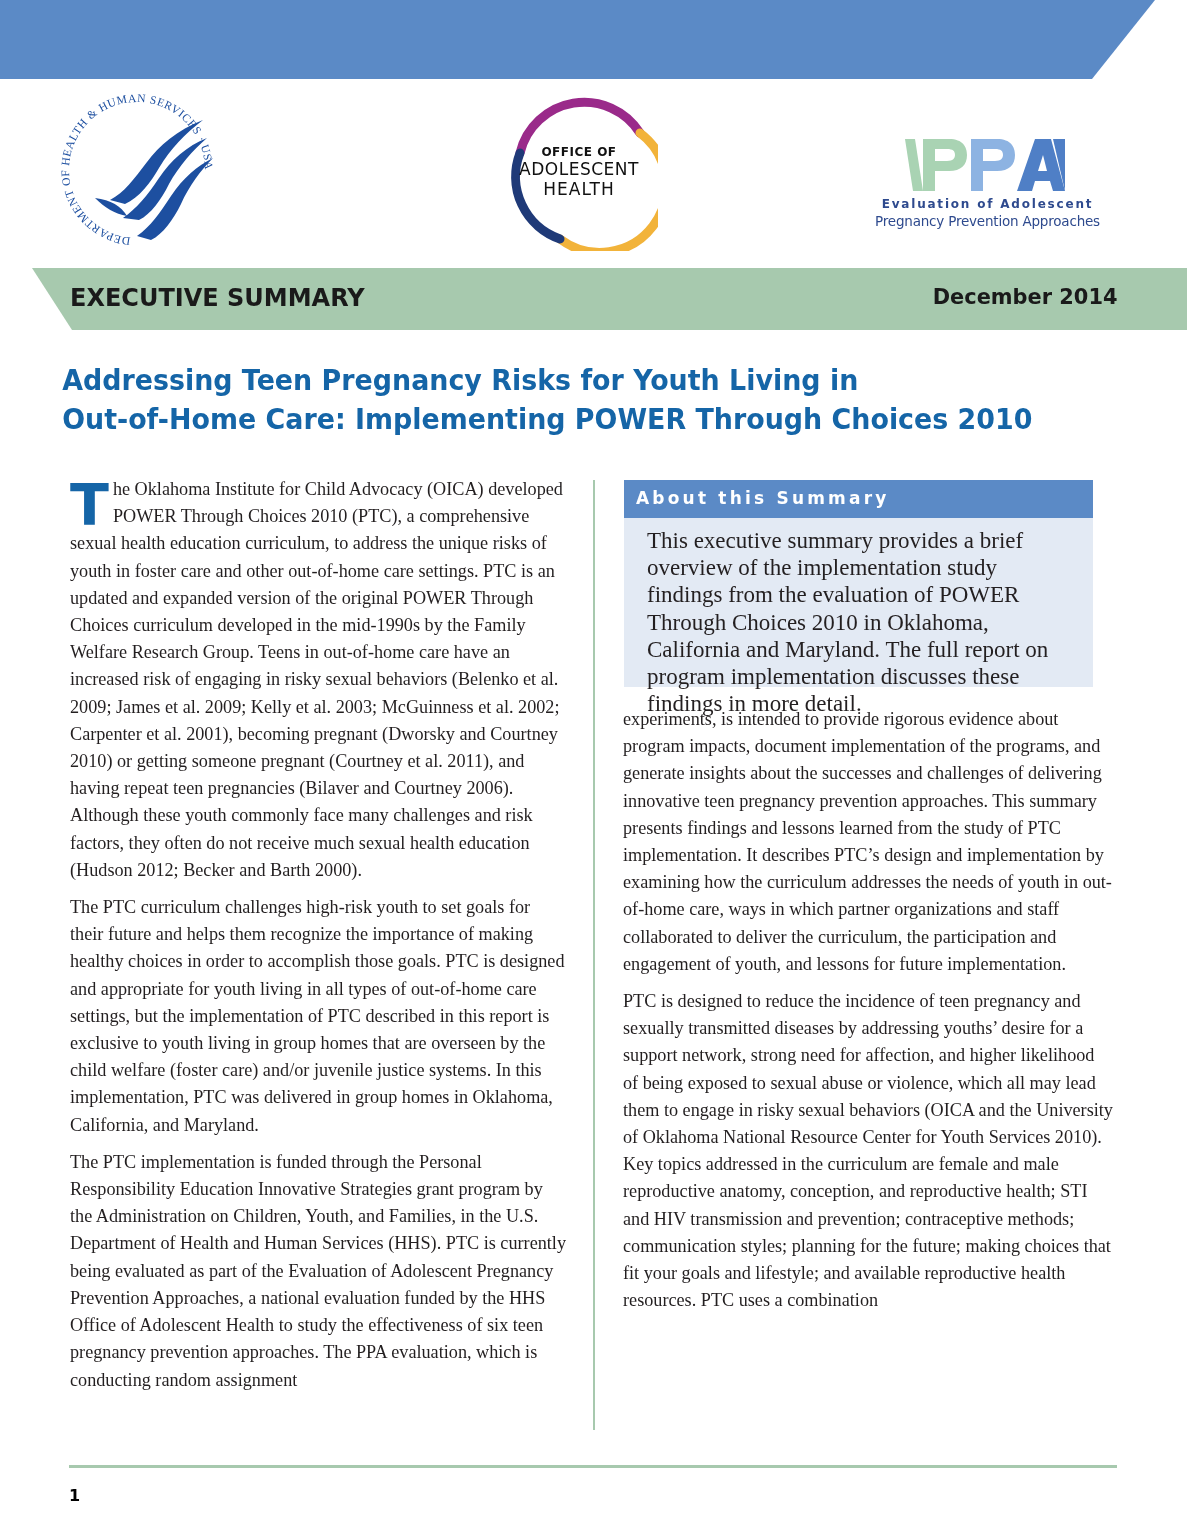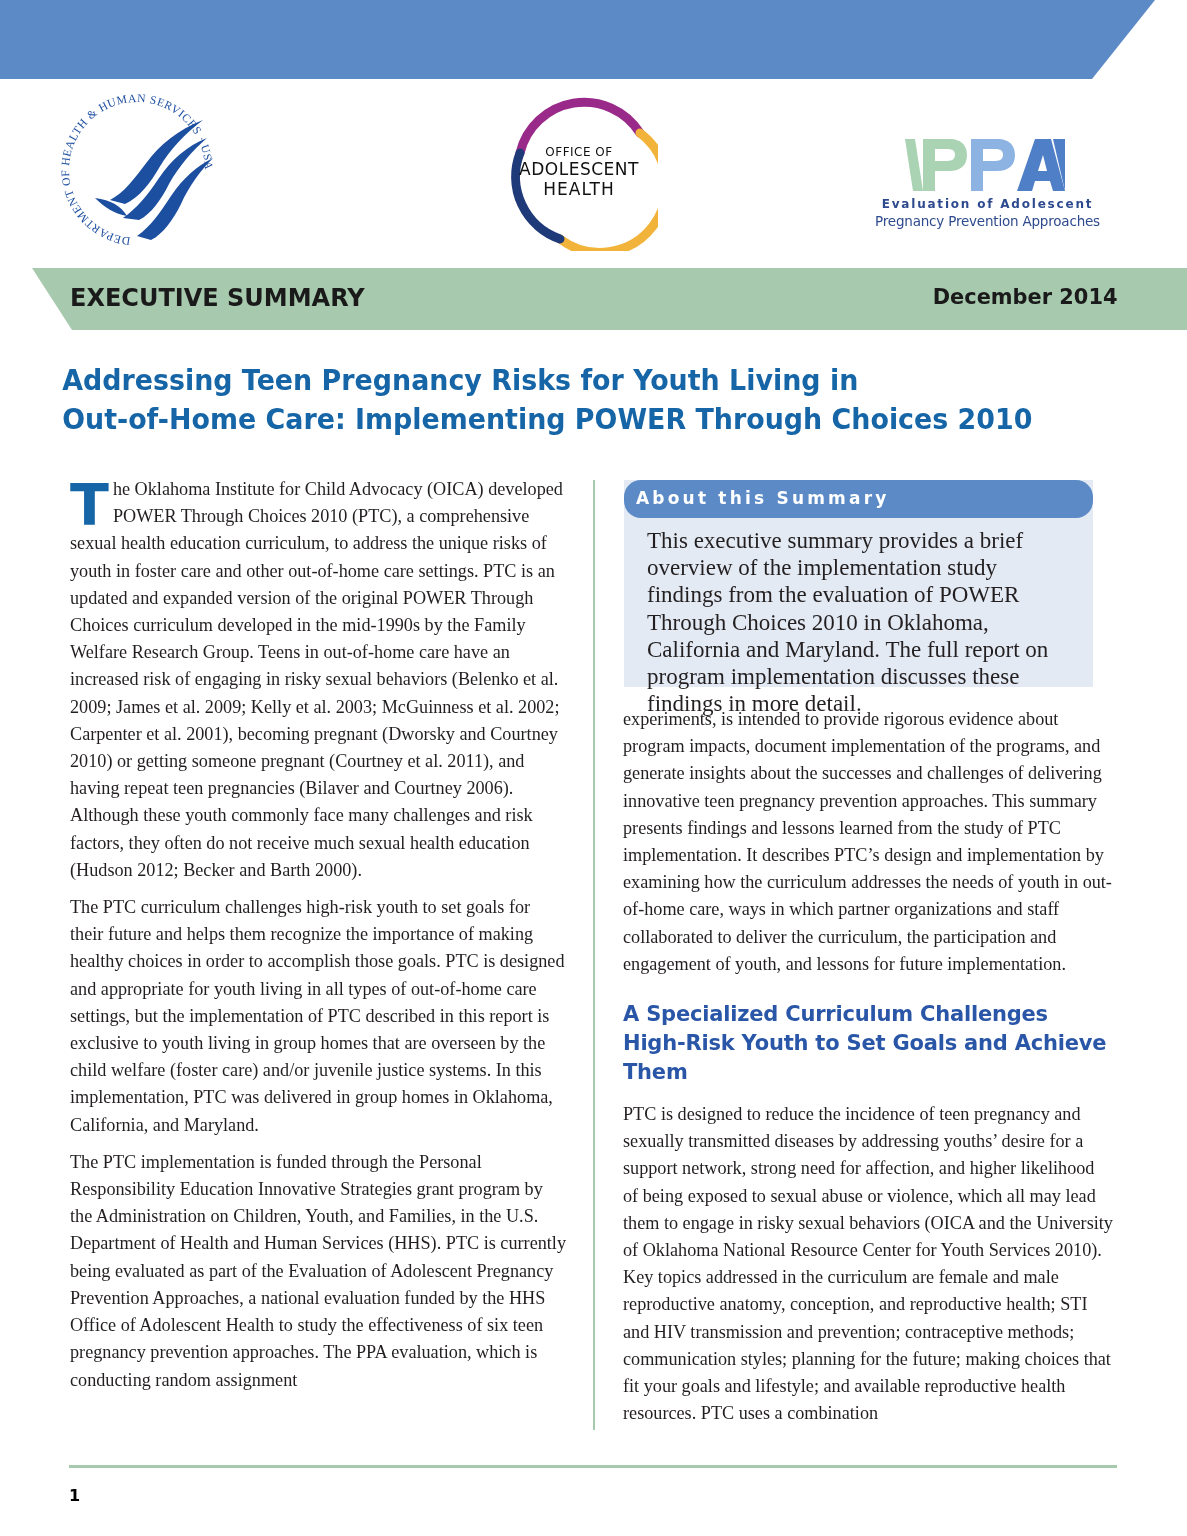--- a/index.html
+++ b/index.html
@@ -7,21 +7,21 @@
   body { position: relative; font-family: "Liberation Serif", "DejaVu Serif", serif; color: #231f20; }
 
   .top-band { position: absolute; left: 0; top: 0; width: 1187px; height: 79px; }
   .top-band svg { display: block; }
 
   .logo-hhs { position: absolute; left: 55px; top: 88px; width: 165px; height: 165px; }
   .logo-oah { position: absolute; left: 500px; top: 93px; width: 158px; height: 158px; }
   .logo-ppa { position: absolute; left: 855px; top: 135px; width: 265px; height: 100px; }
 
   .oah-text { position: absolute; left: 0; top: 0; width: 158px; height: 158px; display: flex; flex-direction: column; align-items: center; justify-content: center; font-family: "DejaVu Sans", sans-serif; color: #111; }
-  .oah-text .l1 { font-size: 12px; letter-spacing: 0.5px; font-weight: 400; }
+  .oah-text .l1 { font-size: 12px; letter-spacing: 0.5px; font-weight: 700; }
   .oah-text .l2 { font-size: 17px; font-weight: 500; letter-spacing: 0.5px; line-height: 20px; }
   .oah-text .l3 { font-size: 17px; font-weight: 500; letter-spacing: 1px; line-height: 20px; }
 
   .ppa-letters { position: absolute; left: 50px; top: 4px; width: 160px; height: 52px; }
   .ppa-sub1 { position: absolute; left: 0; top: 62px; width: 265px; text-align: center; font-family: "DejaVu Sans", sans-serif; font-weight: bold; font-size: 12px; letter-spacing: 1.8px; color: #2e4a8e; }
   .ppa-sub2 { position: absolute; left: 0; top: 78px; width: 265px; text-align: center; font-family: "DejaVu Sans", sans-serif; font-weight: normal; font-size: 13.5px; color: #2e4a8e; letter-spacing: -0.2px; }
 
   .green-band { position: absolute; left: 0; top: 268px; width: 1187px; height: 62px; }
   .green-band svg { position: absolute; left: 0; top: 0; }
   .band-left { position: absolute; left: 70px; top: 283px; font-family: "DejaVu Sans", sans-serif; font-weight: bold; font-size: 25px; color: #1a1a1a; letter-spacing: 0px; transform: scaleX(0.96); transform-origin: left center; }
@@ -30,21 +30,21 @@
   .doc-title { position: absolute; left: 40px; top: 361px; width: 1107px; text-align: left; font-family: "DejaVu Sans", sans-serif; font-weight: bold; color: #1565a7; font-size: 28px; line-height: 39px; }
   .doc-title div { transform: scaleX(0.96); }
 
   .col-left { position: absolute; left: 70px; top: 476px; width: 496px; font-size: 18.2px; line-height: 27.2px; }
   .col-left p { margin-bottom: 10px; }
   .dropcap { float: left; font-family: "DejaVu Sans", sans-serif; font-weight: bold; color: #1565a7; font-size: 57px; line-height: 46px; margin-top: 6px; margin-right: 4px; height: 46px; }
 
   .divider { position: absolute; left: 593px; top: 480px; width: 2px; height: 950px; background: #a7c9ae; }
 
   .about-box { position: absolute; left: 624px; top: 480px; width: 469px; height: 207px; background: #e3eaf4; }
-  .about-head { height: 38px; background: #5b8ac6; color: #ffffff; font-family: "DejaVu Sans", sans-serif; font-weight: bold; font-size: 17px; letter-spacing: 3.2px; padding: 8px 0 0 12px; border-radius: 17px; }
+  .about-head { height: 38px; background: #5b8ac6; color: #ffffff; font-family: "DejaVu Sans", sans-serif; font-weight: bold; font-size: 17px; letter-spacing: 3.2px; padding: 8px 0 0 12px; }
   .about-body { padding: 9px 16px 0 23px; font-size: 23px; line-height: 27.2px; }
 
   .col-right { position: absolute; left: 623px; top: 706px; width: 490px; font-size: 18.2px; line-height: 27.2px; }
   .col-right p { margin-bottom: 10px; }
   .sec-head { font-family: "DejaVu Sans", sans-serif; font-weight: bold; color: #2a56a8; font-size: 21px; line-height: 29px; margin-top: 22px; margin-bottom: 14px; letter-spacing: -0.2px; }
 
   .footer-rule { position: absolute; left: 69px; top: 1465px; width: 1048px; height: 3px; background: #a7c9ae; }
   .page-num { position: absolute; left: 69px; top: 1486px; font-family: "DejaVu Sans", sans-serif; font-weight: bold; font-size: 16px; color: #000; }
 </style>
 </head>
@@ -124,18 +124,17 @@
 
 <div class="divider"></div>
 
 <div class="about-box">
   <div class="about-head">About this Summary</div>
   <div class="about-body">This executive summary provides a brief overview of the implementation study findings from the evaluation of POWER Through Choices 2010 in Oklahoma, California and Maryland. The full report on program implementation discusses these findings in more detail.</div>
 </div>
 
 <div class="col-right">
   <p>experiments, is intended to provide rigorous evidence about program impacts, document implementation of the programs, and generate insights about the successes and challenges of delivering innovative teen pregnancy prevention approaches. This summary presents findings and lessons learned from the study of PTC implementation. It describes PTC’s design and implementation by examining how the curriculum addresses the needs of youth in out-of-home care, ways in which partner organizations and staff collaborated to deliver the curriculum, the participation and engagement of youth, and lessons for future implementation.</p>
-  <h2 class="sec-head">A Specialized Curriculum Challenges High-Risk Youth to Set Goals and Achieve Them</h2>
   <p>PTC is designed to reduce the incidence of teen pregnancy and sexually transmitted diseases by addressing youths’ desire for a support network, strong need for affection, and higher likelihood of being exposed to sexual abuse or violence, which all may lead them to engage in risky sexual behaviors (OICA and the University of Oklahoma National Resource Center for Youth Services 2010). Key topics addressed in the curriculum are female and male reproductive anatomy, conception, and reproductive health; STI and HIV transmission and prevention; contraceptive methods; communication styles; planning for the future; making choices that fit your goals and lifestyle; and available reproductive health resources. PTC uses a combination</p>
 </div>
 
 <div class="footer-rule"></div>
 <div class="page-num">1</div>
 
 </body></html>

